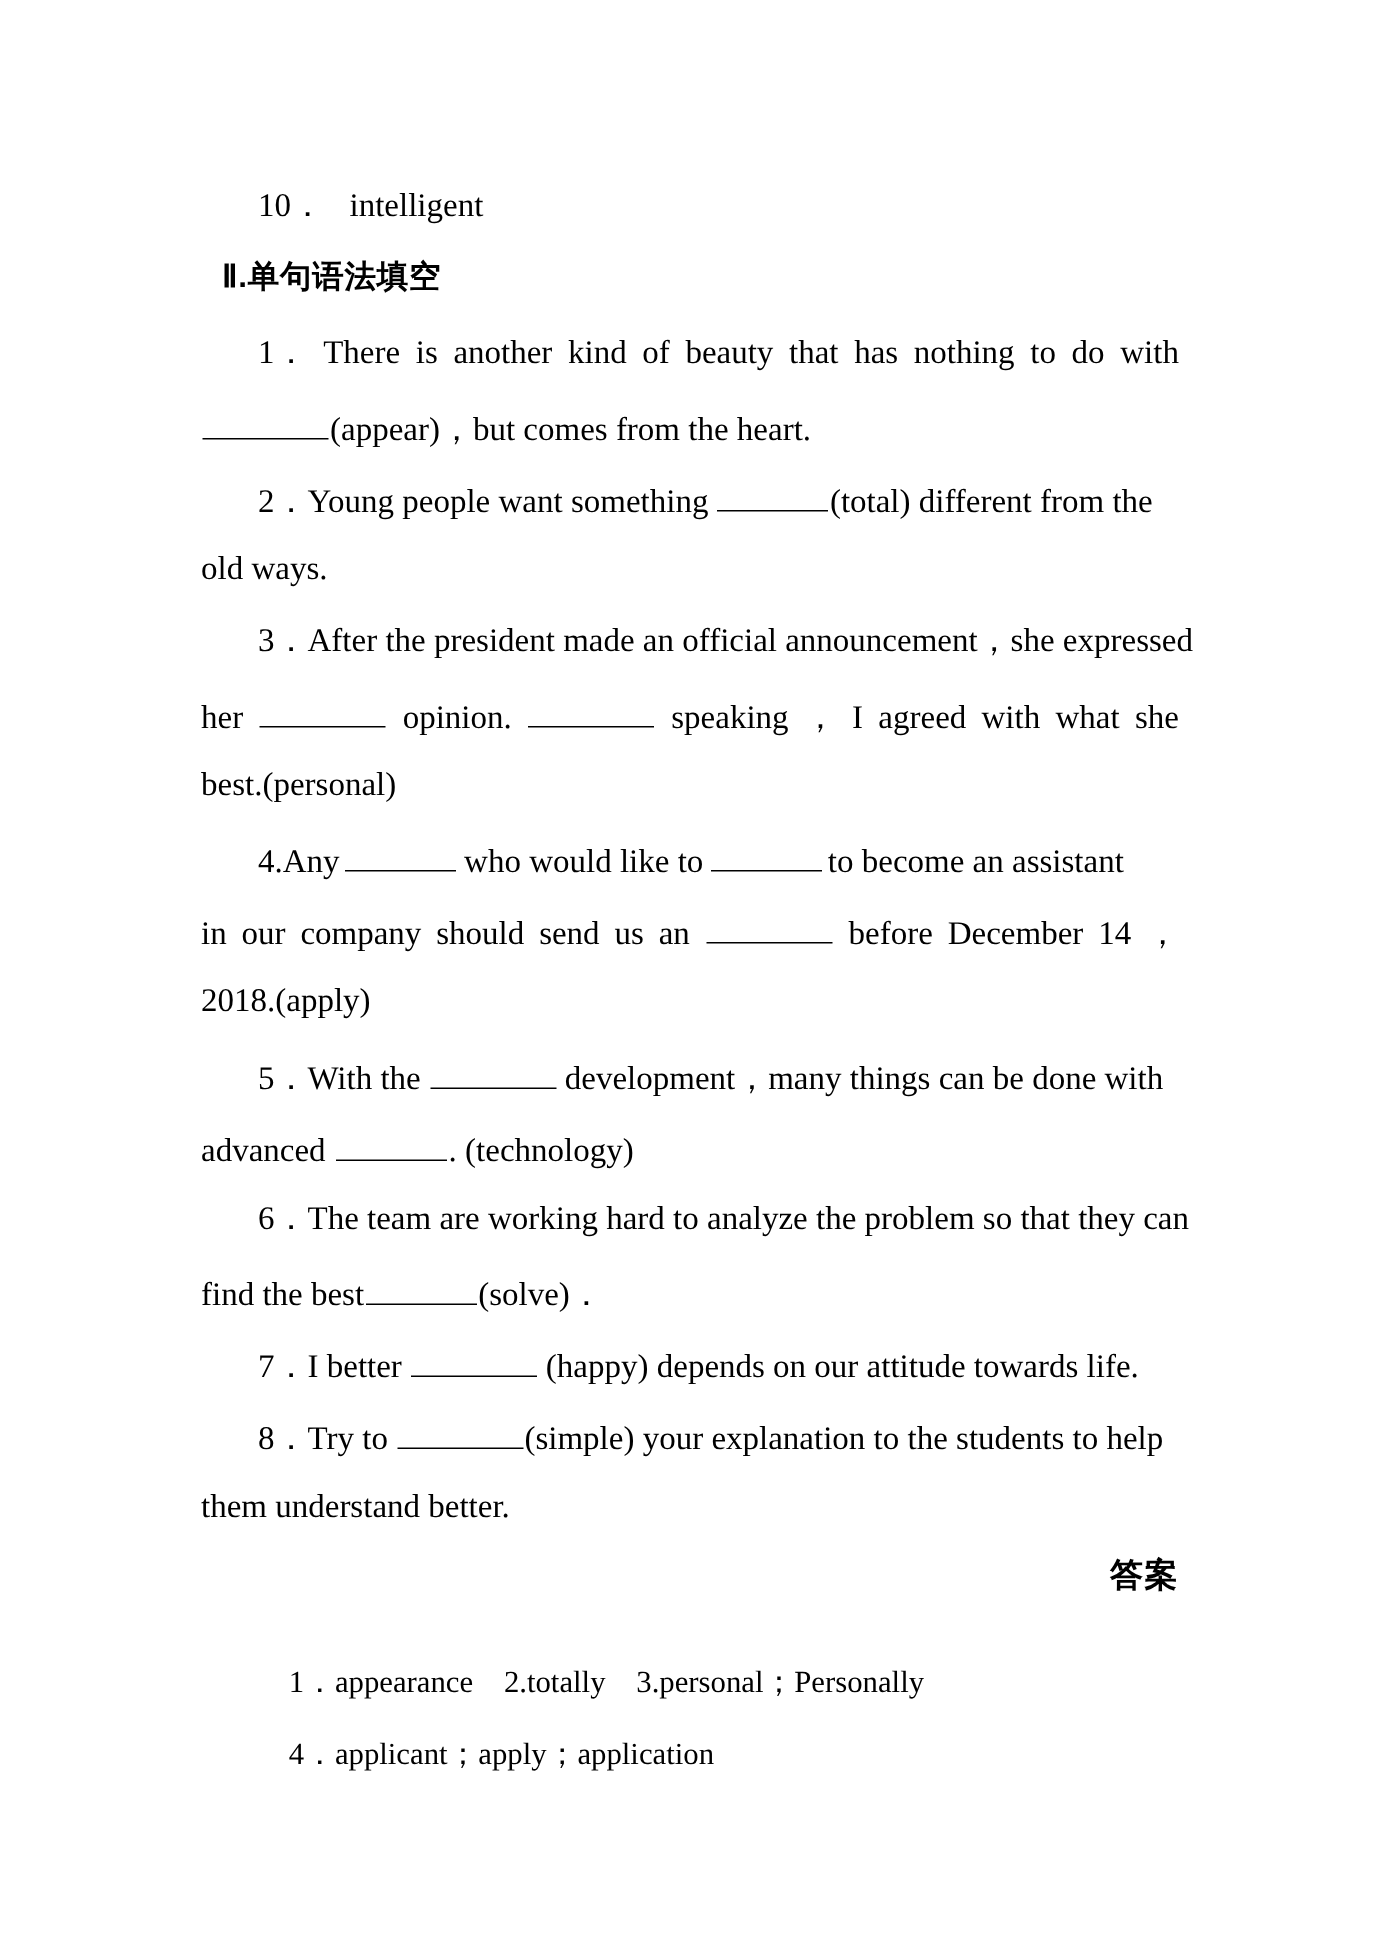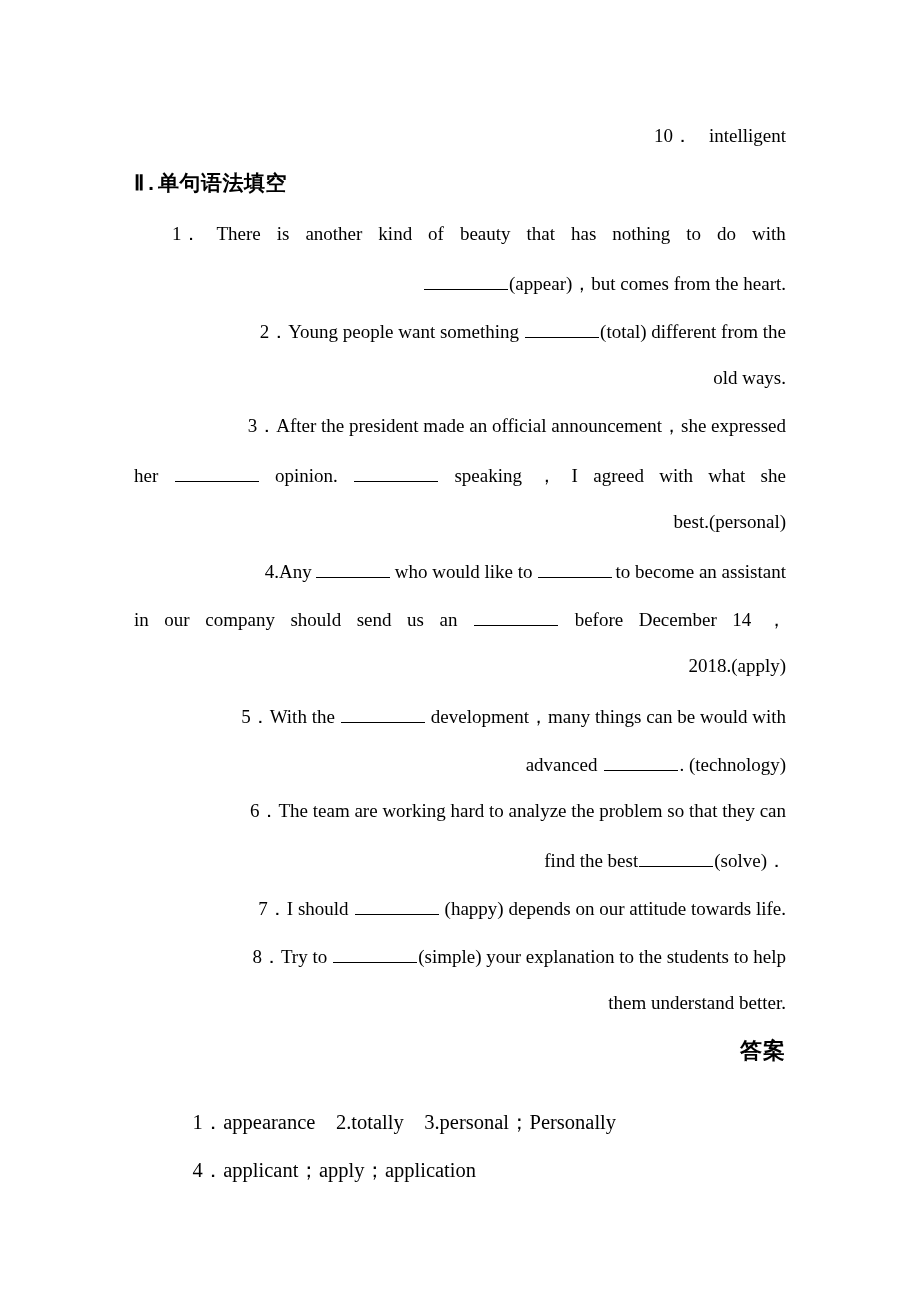--- a/index.html
+++ b/index.html
@@ -22,24 +22,23 @@
     top: 0;
     width: 652px;   
     height: 1302px;
   }
 
   
   .line {
     position: absolute;
     left: 0;
     width: 652px;
-    font-size: 19px;
+    font-size: 22px;
     line-height: 1;
     white-space: nowrap;
-    text-align: right;
   }
   
   .just {
     display: flex;
     justify-content: space-between;
     align-items: baseline;
     white-space: nowrap;
   }
 
   .indent {
@@ -54,22 +53,22 @@
     height: 0.92em;
     vertical-align: baseline;
     margin: 0 1px;
   }
   .b-sm  { width: 74px; }
   .b-md  { width: 84px; }
 
   
   .cn-head {
     position: absolute;
-    left: 0;
-    font-family: Liberation Mono, monospace;
+    left: 14px;
+    font-family: Liberation Sans, sans-serif;
     font-size: 21px;
     font-weight: 600;
     line-height: 1;
     letter-spacing: 0.5px;
     white-space: nowrap;
   }
   .cn-center {
     position: absolute;
     left: 0;
     width: 652px;
@@ -158,35 +157,35 @@
     <span>an</span>
     <span class="blank b-md"></span>
     <span>before</span>
     <span>December</span>
     <span>14</span>
     <span>，</span>
   </div>
   <div class="line" style="top:656px;">2018.(apply)</div>
 
   <div class="line" style="top:705px;">
-    <span class="indent"></span><span class="num">5．</span><span>With the</span><span class="blank b-md" style="margin-left:6px;margin-right:6px;"></span><span>development，many things can be would with</span>
+    <span class="indent"></span><span class="num">5．</span><span>With the</span><span class="blank b-md" style="margin-left:6px;margin-right:6px;"></span><span>development，many things can be done with</span>
   </div>
   <div class="line" style="top:753px;">
     <span>advanced</span><span class="blank b-sm" style="margin-left:7px;"></span><span>.  (technology)</span>
   </div>
 
   <div class="line" style="top:801px;">
     <span class="indent"></span><span class="num">6．</span><span>The team are working hard to analyze the problem so that they can</span>
   </div>
   <div class="line" style="top:849px;">
     <span>find the best</span><span class="blank b-sm"></span><span>(solve)．</span>
   </div>
 
   <div class="line" style="top:897px;">
-    <span class="indent"></span><span class="num">7．</span><span>I should</span><span class="blank b-md" style="margin-left:6px;margin-right:6px;"></span><span>(happy) depends on our attitude towards life.</span>
+    <span class="indent"></span><span class="num">7．</span><span>I better</span><span class="blank b-md" style="margin-left:6px;margin-right:6px;"></span><span>(happy) depends on our attitude towards life.</span>
   </div>
 
   <div class="line" style="top:945px;">
     <span class="indent"></span><span class="num">8．</span><span>Try to</span><span class="blank b-md" style="margin-left:6px;"></span><span>(simple) your explanation to the students to help</span>
   </div>
   <div class="line" style="top:993px;">them understand better.</div>
 
   <div class="cn-center" style="top:1040px;">答案</div>
 
   <div class="ansline" style="top:1091px;text-align:center;">

